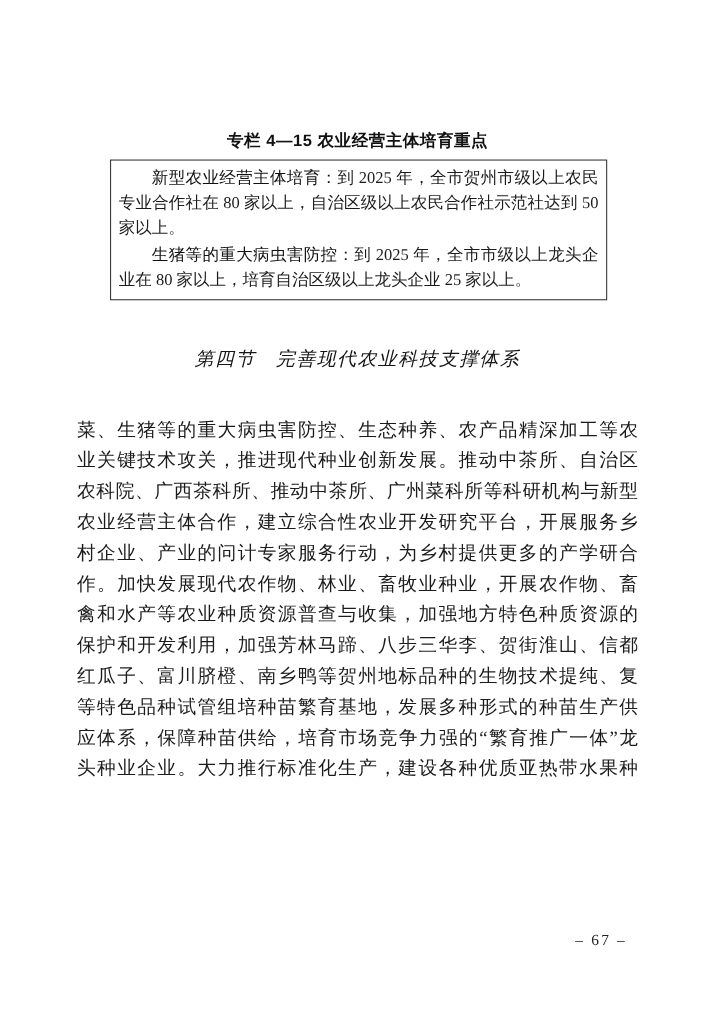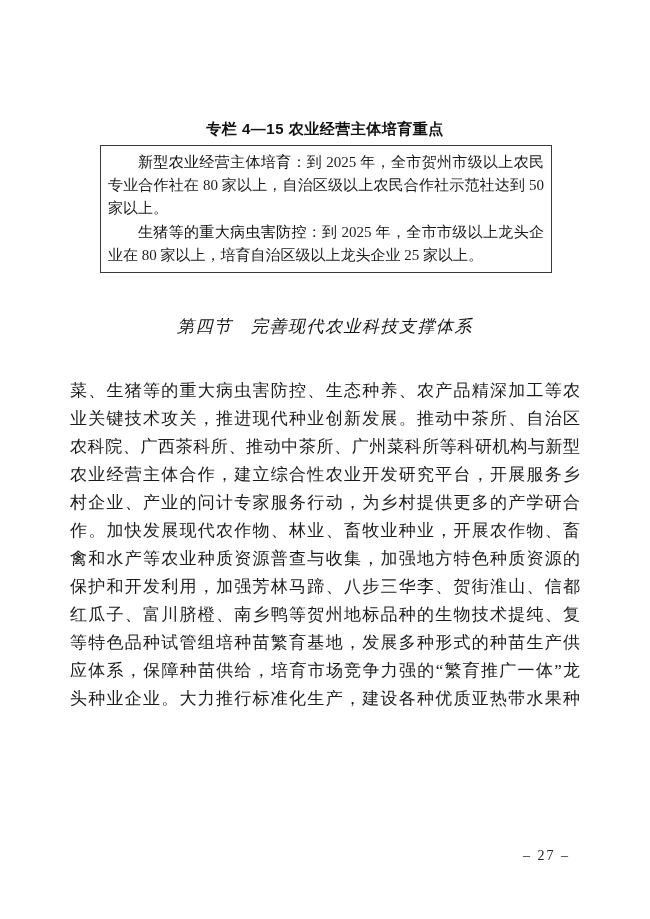--- a/index.html
+++ b/index.html
@@ -120,15 +120,15 @@
     <div class="line">村企业、产业的问计专家服务行动，为乡村提供更多的产学研合</div>
     <div class="line">作。加快发展现代农作物、林业、畜牧业种业，开展农作物、畜</div>
     <div class="line">禽和水产等农业种质资源普查与收集，加强地方特色种质资源的</div>
     <div class="line">保护和开发利用，加强芳林马蹄、八步三华李、贺街淮山、信都</div>
     <div class="line">红瓜子、富川脐橙、南乡鸭等贺州地标品种的生物技术提纯、复</div>
     <div class="line">等特色品种试管组培种苗繁育基地，发展多种形式的种苗生产供</div>
     <div class="line">应体系，保障种苗供给，培育市场竞争力强的“繁育推广一体”龙</div>
     <div class="line">头种业企业。大力推行标准化生产，建设各种优质亚热带水果种</div>
   </div>
 
-  <div class="page-number">– 27 –</div>
+  <div class="page-number">– 67 –</div>
 
 </div>
 
 </body></html>

